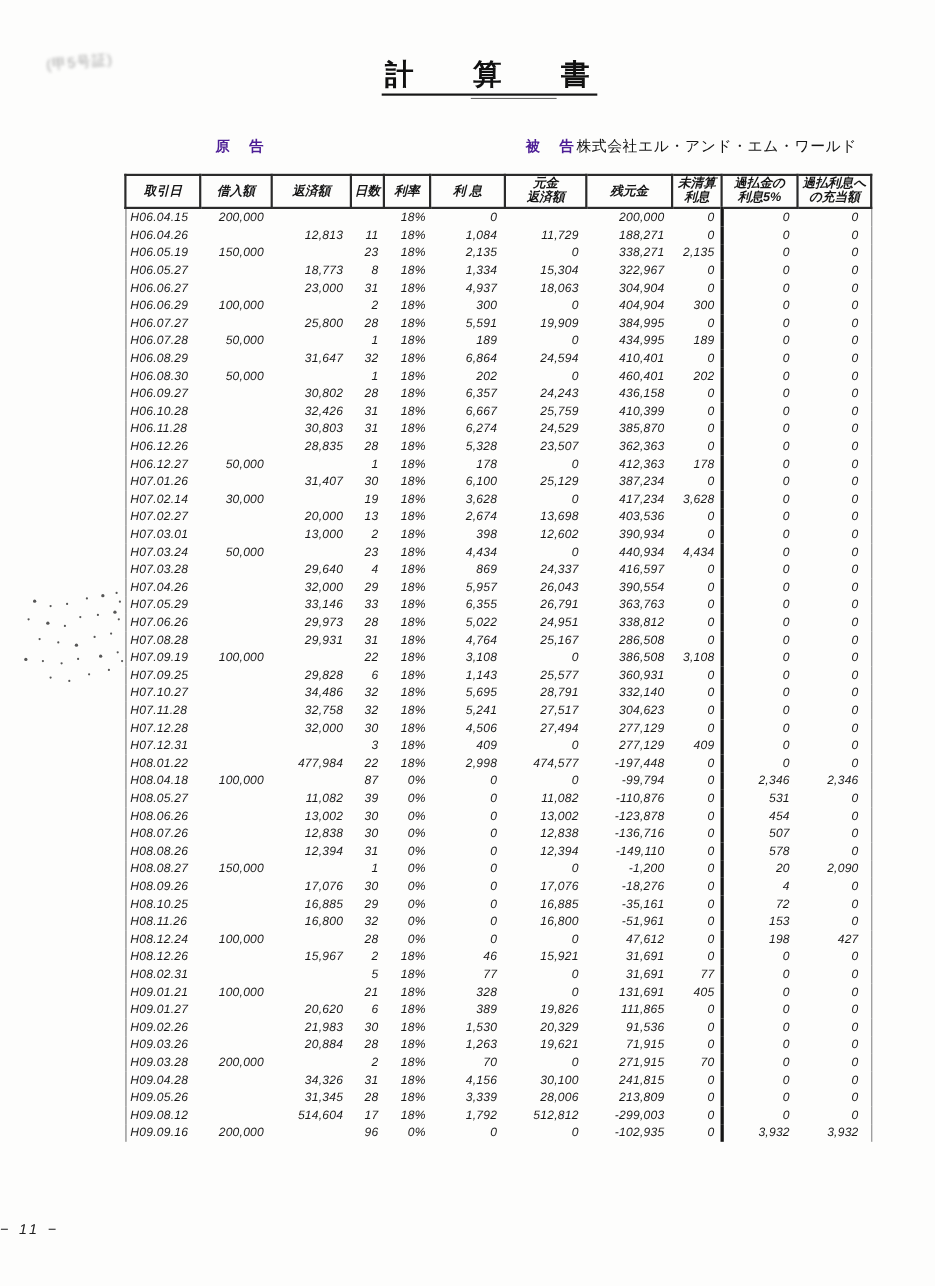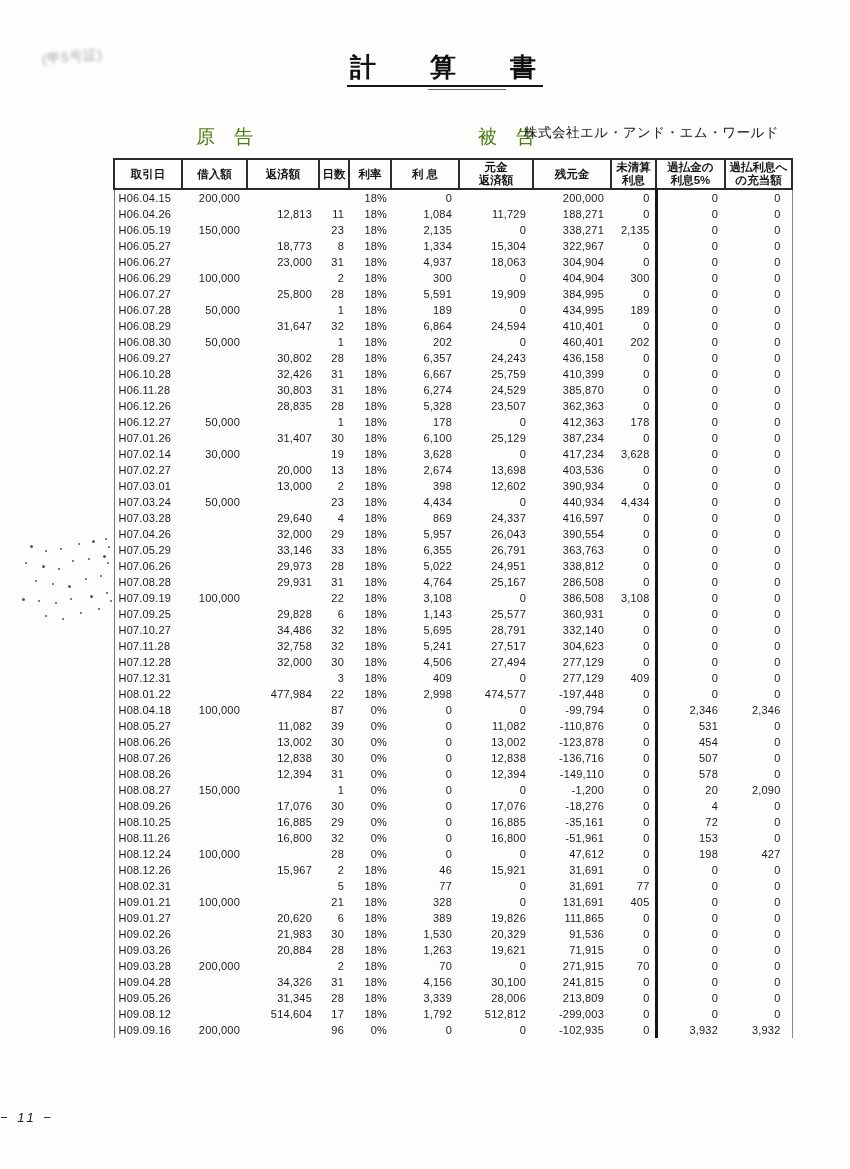--- a/index.html
+++ b/index.html
@@ -29,36 +29,37 @@
   .title-underline {
     position: absolute; left: 347px; top: 85px;
     width: 196px; height: 2px; background: #161616;
   }
   .title-underline2 {
     position: absolute; left: 428px; top: 89px;
     width: 78px; height: 1px; background: #333; opacity: .75;
   }
   .party-label {
     position: absolute; top: 124px;
-    font-size: 19px; letter-spacing: 7px;
-    color: #4d7c0f; white-space: nowrap;
+    font-size: 13px; letter-spacing: 7px;
+    color: #4c1d95; white-space: nowrap; font-weight: bold;
   }
   .plaintiff { left: 196px; }
   .defendant { left: 478px; }
   .defendant-name {
     position: absolute; left: 524px; top: 124px;
     font-size: 13.5px; letter-spacing: .5px;
     color: #141414; white-space: nowrap;
   }
   table.calc {
     position: absolute; left: 113px; top: 158px;
     border-collapse: collapse;
     table-layout: fixed;
     width: 678px;
     font-size: 11px;
+    font-style: italic;
   }
   table.calc th {
     border: 2px solid #2b2b2b;
     font-size: 11.5px;
     font-weight: 600;
     height: 30px;
     text-align: center;
     vertical-align: middle;
     white-space: pre-line;
     line-height: 13px;

